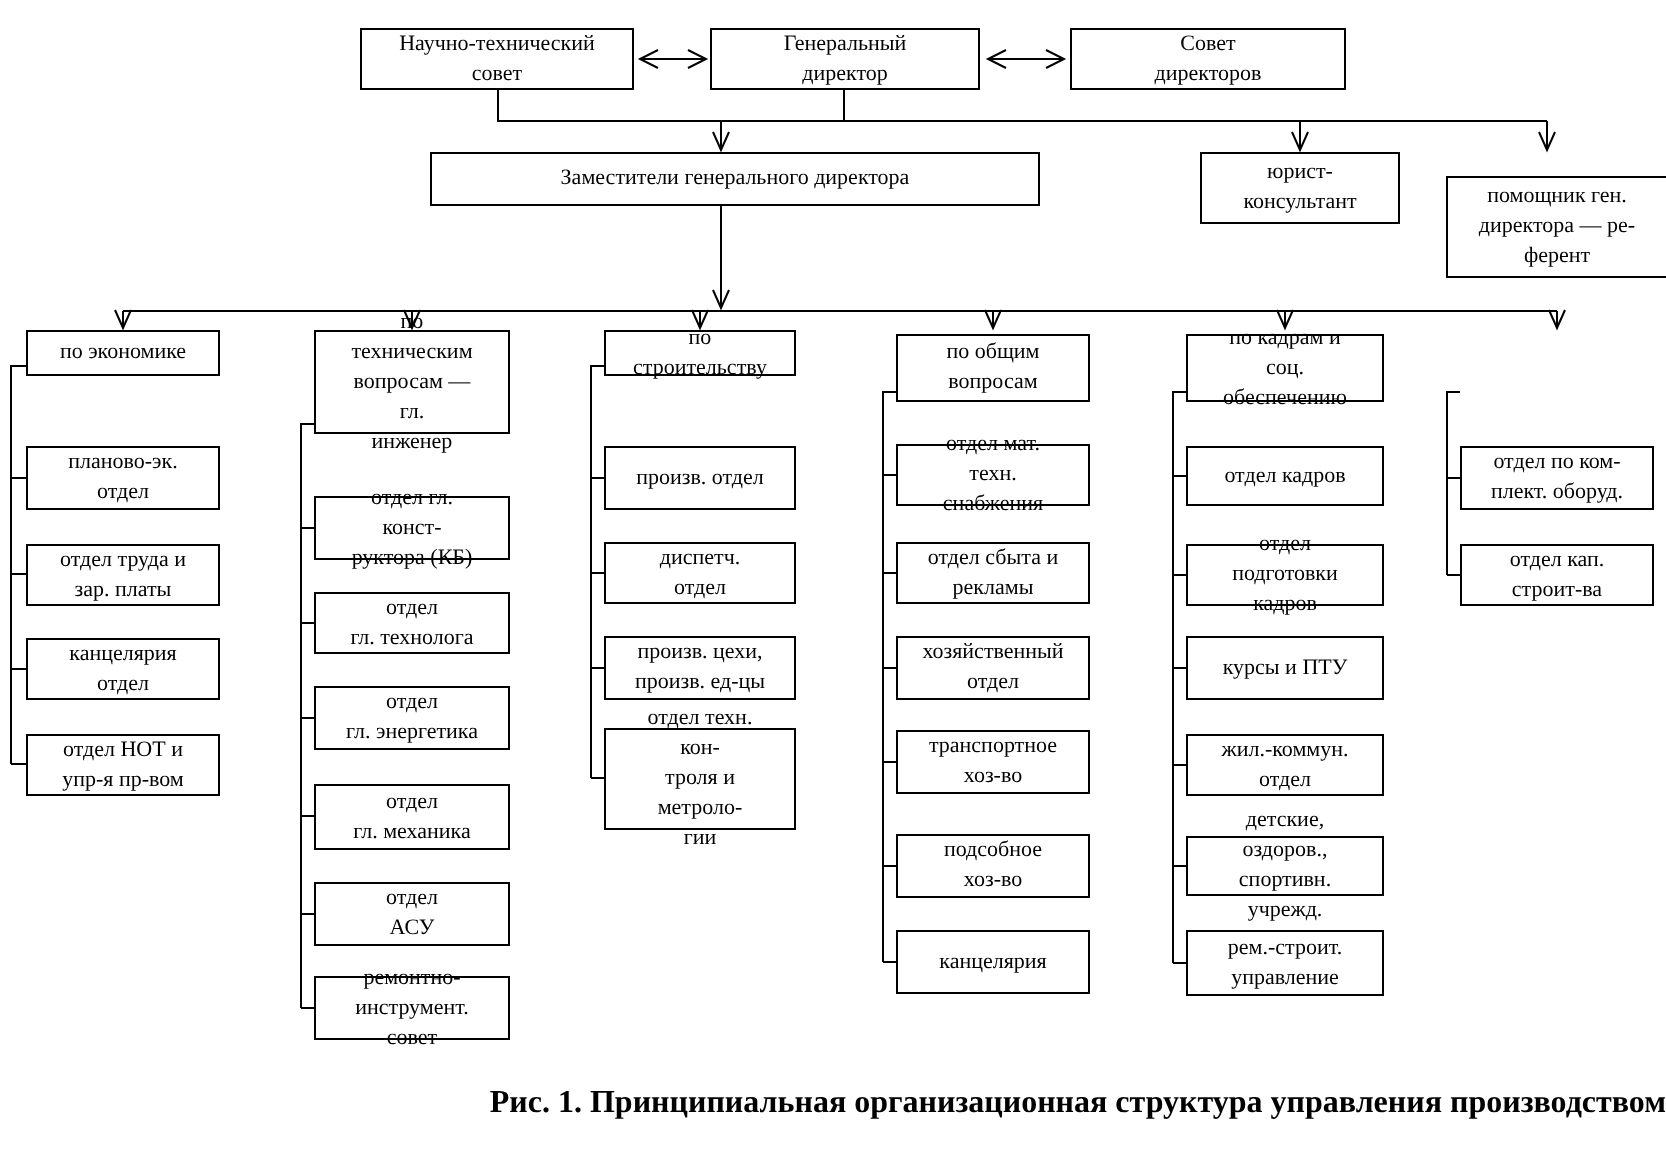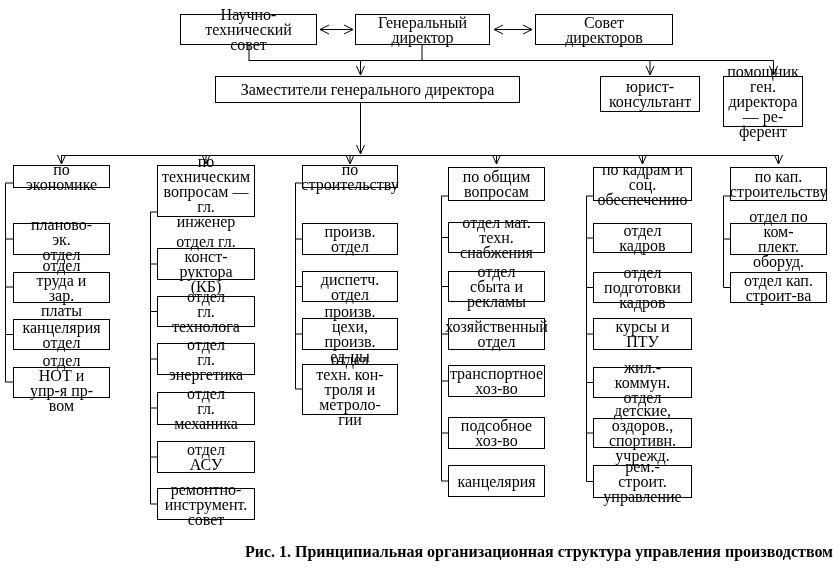--- a/index.html
+++ b/index.html
@@ -7,21 +7,21 @@
     position:relative;width:833px;height:578px;background:#ffffff;
     font-family:"Liberation Serif","DejaVu Serif",serif;color:#000;
     overflow:hidden;
   }
   .wires{position:absolute;left:0;top:0;}
   .wires line,.wires path,.wires polyline{stroke:#000;stroke-width:1;fill:none;}
   .box{
     position:absolute;box-sizing:border-box;border:1px solid #000;background:#fff;
     display:flex;align-items:center;justify-content:center;
     text-align:center;white-space:pre-line;
-    font-size:16px;line-height:15px;padding:0 13px;
+    font-size:11px;line-height:15px;padding:0 13px;
   }
   .caption{
     position:absolute;left:0;top:543px;width:833px;text-align:right;
     font-weight:bold;font-size:16px;
   }
 </style>
 </head>
 <body>
 
 <div class="canvas">
@@ -80,21 +80,21 @@
   <div class="box" style="left:180px;top:14px;width:137px;height:31px">Научно-технический
 совет</div>
   <div class="box" style="left:355px;top:14px;width:135px;height:31px">Генеральный
 директор</div>
   <div class="box" style="left:535px;top:14px;width:138px;height:31px">Совет
 директоров</div>
 
   <div class="box" style="left:215px;top:76px;width:305px;height:27px">Заместители генерального директора</div>
   <div class="box" style="left:600px;top:76px;width:100px;height:36px">юрист-
 консультант</div>
-  <div class="box" style="left:723px;top:76px;width:80px;height:51px">помощник ген.
+  <div class="box" style="left:723px;top:88px;width:111px;height:51px">помощник ген.
 директора — ре-
 ферент</div>
 
   <div class="box" style="left:13px;top:165px;width:97px;height:23px">по экономике</div>
   <div class="box" style="left:13px;top:223px;width:97px;height:32px">планово-эк.
 отдел</div>
   <div class="box" style="left:13px;top:272px;width:97px;height:31px">отдел труда и
 зар. платы</div>
   <div class="box" style="left:13px;top:319px;width:97px;height:31px">канцелярия
 отдел</div>
@@ -146,21 +146,19 @@
   <div class="box" style="left:593px;top:272px;width:99px;height:31px">отдел подготовки
 кадров</div>
   <div class="box" style="left:593px;top:318px;width:99px;height:32px">курсы и ПТУ</div>
   <div class="box" style="left:593px;top:367px;width:99px;height:31px">жил.-коммун.
 отдел</div>
   <div class="box" style="left:593px;top:418px;width:99px;height:30px">детские, оздоров.,
 спортивн. учрежд.</div>
   <div class="box" style="left:593px;top:465px;width:99px;height:33px">рем.-строит.
 управление</div>
 
-  <div class="box" style="left:730px;top:167px;width:97px;height:34px">по кап.
-строительству</div>
   <div class="box" style="left:730px;top:223px;width:97px;height:32px">отдел по ком-
 плект. оборуд.</div>
   <div class="box" style="left:730px;top:272px;width:97px;height:31px">отдел кап.
 строит-ва</div>
 
   <div class="caption">Рис. 1. Принципиальная организационная структура управления производством</div>
 </div>
 
 </body></html>

